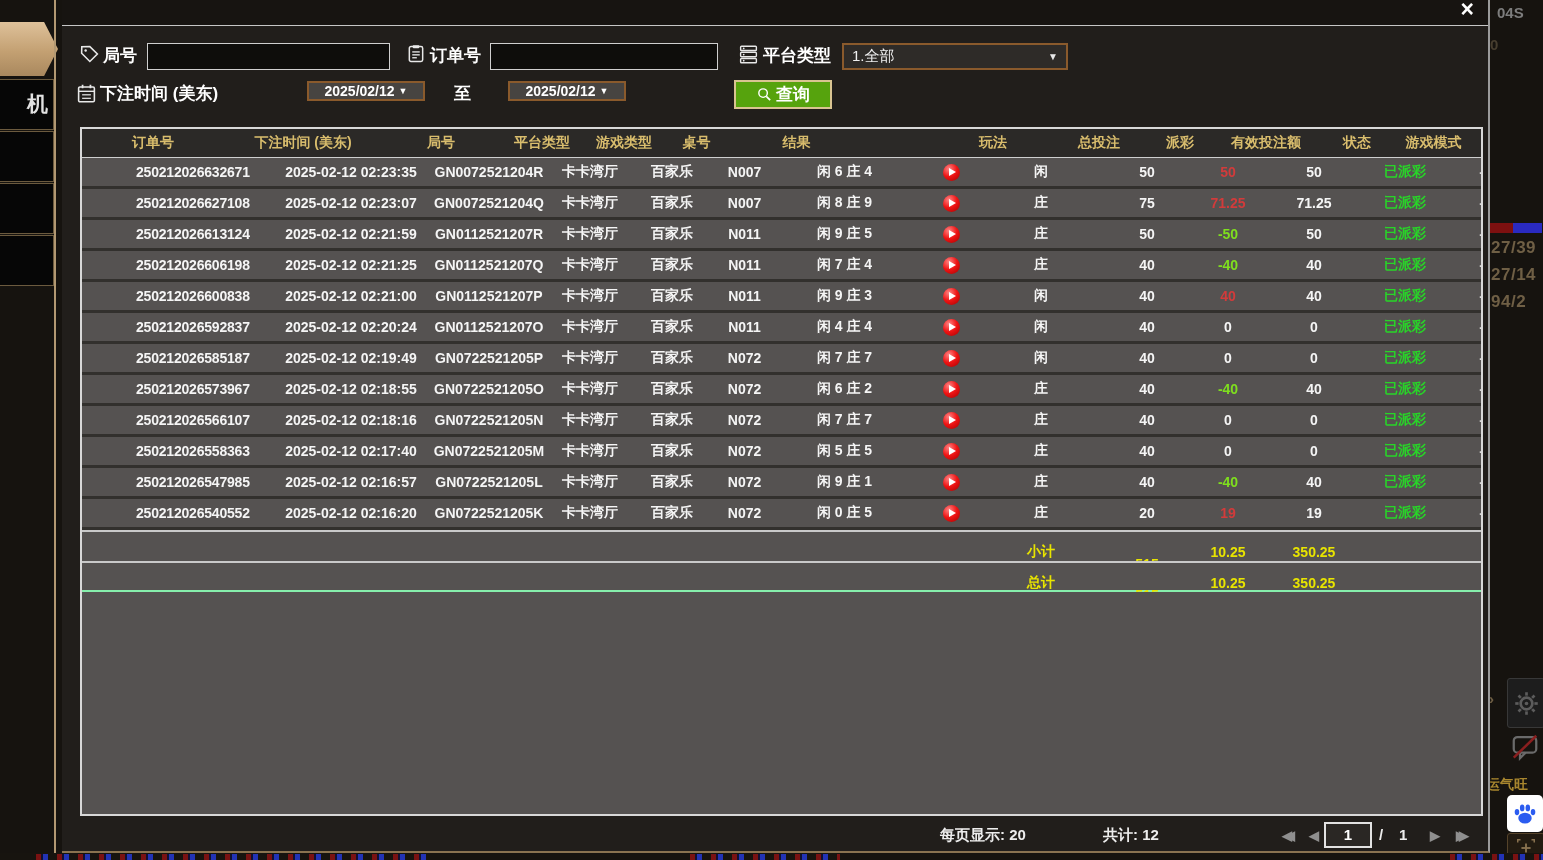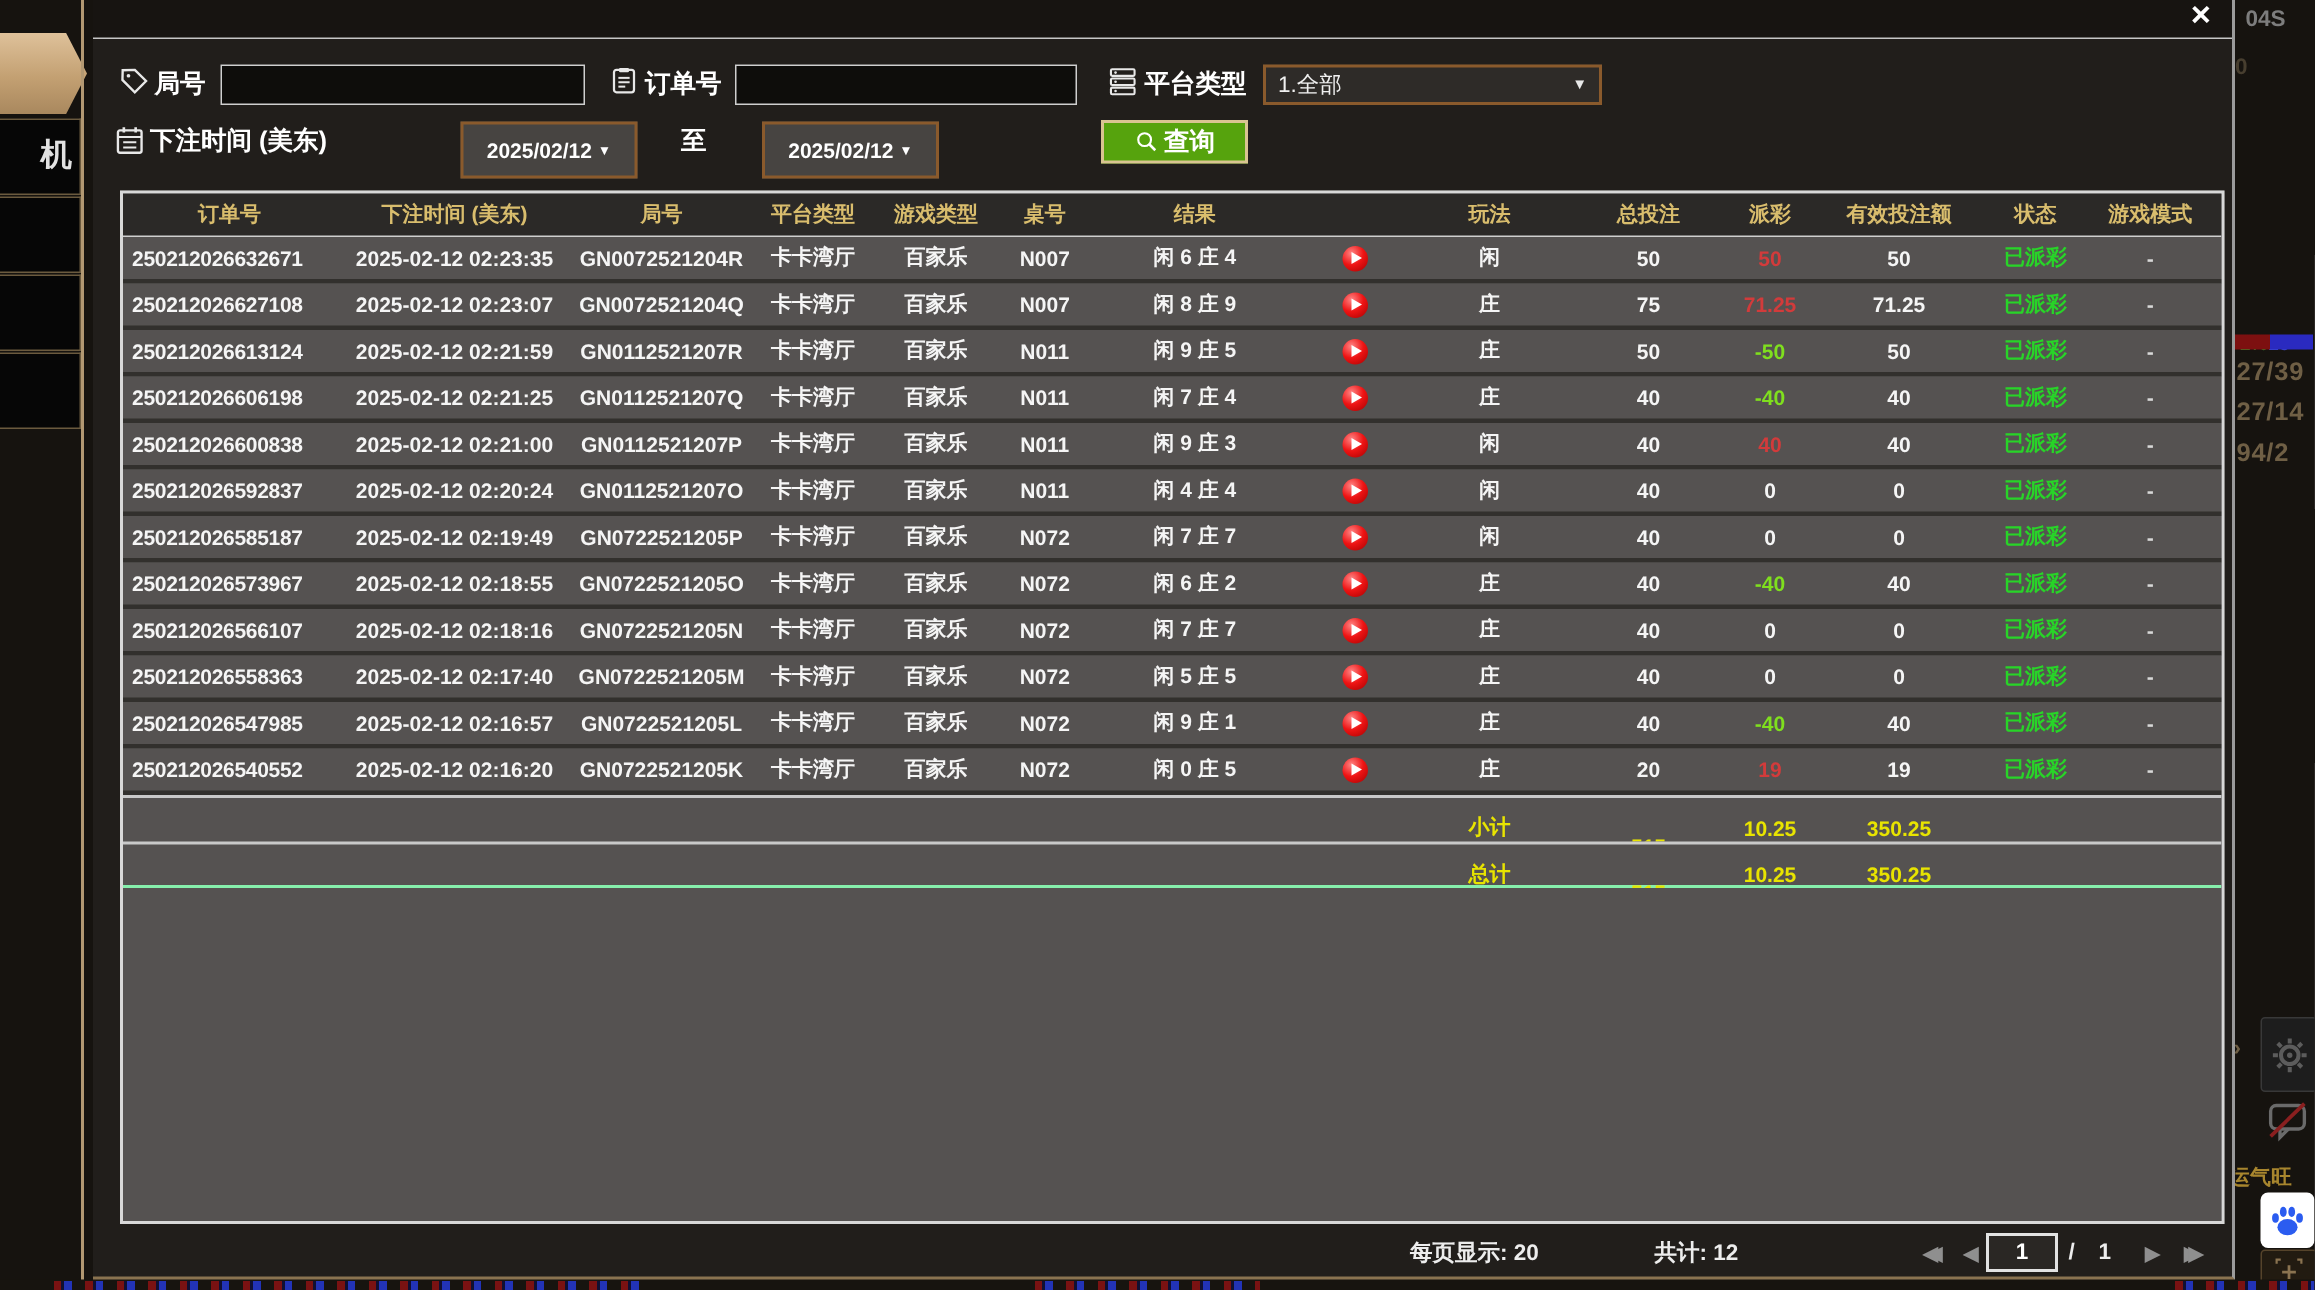--- a/index.html
+++ b/index.html
@@ -54,36 +54,36 @@
   .close-btn{position:absolute;right:14px;top:-3px;color:#ffffff;font-size:23px;font-weight:bold;
     cursor:pointer;line-height:25px;}
 
   
   .flt-label{position:absolute;color:#ffffff;font-size:17px;font-weight:bold;white-space:nowrap;}
   .flt-icon{position:absolute;}
   .txt-input{position:absolute;height:27px;background:#0e0d0b;border:1px solid #cfcfcf;box-sizing:border-box;}
   .select{position:absolute;height:27px;background:#2e2b28;border:2px solid #8a5a2c;box-sizing:border-box;
     color:#f0f0f0;font-size:15px;display:flex;align-items:center;padding:0 8px;cursor:pointer;}
   .select .sel-arrow{margin-left:auto;font-size:10px;color:#e8e8e8;}
-  .datebox{position:absolute;height:38px;background:#474441;border:2px solid #8a5a2c;box-sizing:border-box;
+  .datebox{position:absolute;height:20px;background:#474441;border:2px solid #8a5a2c;box-sizing:border-box;
     color:#ffffff;font-size:14px;font-weight:bold;display:flex;align-items:center;justify-content:center;
     gap:4px;cursor:pointer;}
   .datebox .dt-arrow{font-size:9px;}
   .search-btn{position:absolute;left:672px;top:80px;width:98px;height:29px;background:#56a30d;
     border:2px solid #d9c491;box-sizing:border-box;color:#ffffff;font-size:17px;font-weight:bold;
     display:flex;align-items:center;justify-content:center;gap:3px;cursor:pointer;}
 
   
   .btable{position:absolute;left:18px;top:127px;width:1403px;height:689px;background:#555251;
     border:2px solid #d8d8d8;box-sizing:border-box;overflow:hidden;display:flex;flex-direction:column;}
   .thead,.trow{display:grid;
     grid-template-columns:142px 158px 118px 84px 80px 65px 135px 78px 102px 110px 52px 120px 62px 91px;}
   .thead{height:28px;flex:0 0 28px;background:#2b2927;border-bottom:1px solid #cfcfcf;}
   .th{display:flex;align-items:center;justify-content:center;color:#d9bd6d;font-size:14px;font-weight:bold;white-space:nowrap;}
-  .trow{height:31px;flex:0 0 31px;background:#555251;border-bottom:3px solid #32302d;box-sizing:border-box;}
+  .trow{height:31px;flex:0 0 31px;background:#555251;border-bottom:3px solid #32302d;box-sizing:border-box;padding-left:48px;}
   .td{display:flex;align-items:center;justify-content:center;color:#f5f5f5;font-size:14px;font-weight:bold;white-space:nowrap;}
   .td.c-order{justify-content:flex-start;padding-left:6px;letter-spacing:-0.2px;}
   .td.c-payout.win{color:#d23b3b;}
   .td.c-payout.loss{color:#7fdf1e;}
   .td.c-payout.zero{color:#f5f5f5;}
   .td.c-status{color:#28d428;}
   .td.c-mode{color:#d8d8d8;}
   .play-icon{width:17px;height:17px;border-radius:50%;cursor:pointer;position:relative;
     background:radial-gradient(circle at 35% 28%,#ff8585 0%,#ee1414 48%,#a50000 100%);}
   .play-icon::after{content:"";position:absolute;left:6px;top:4.5px;

